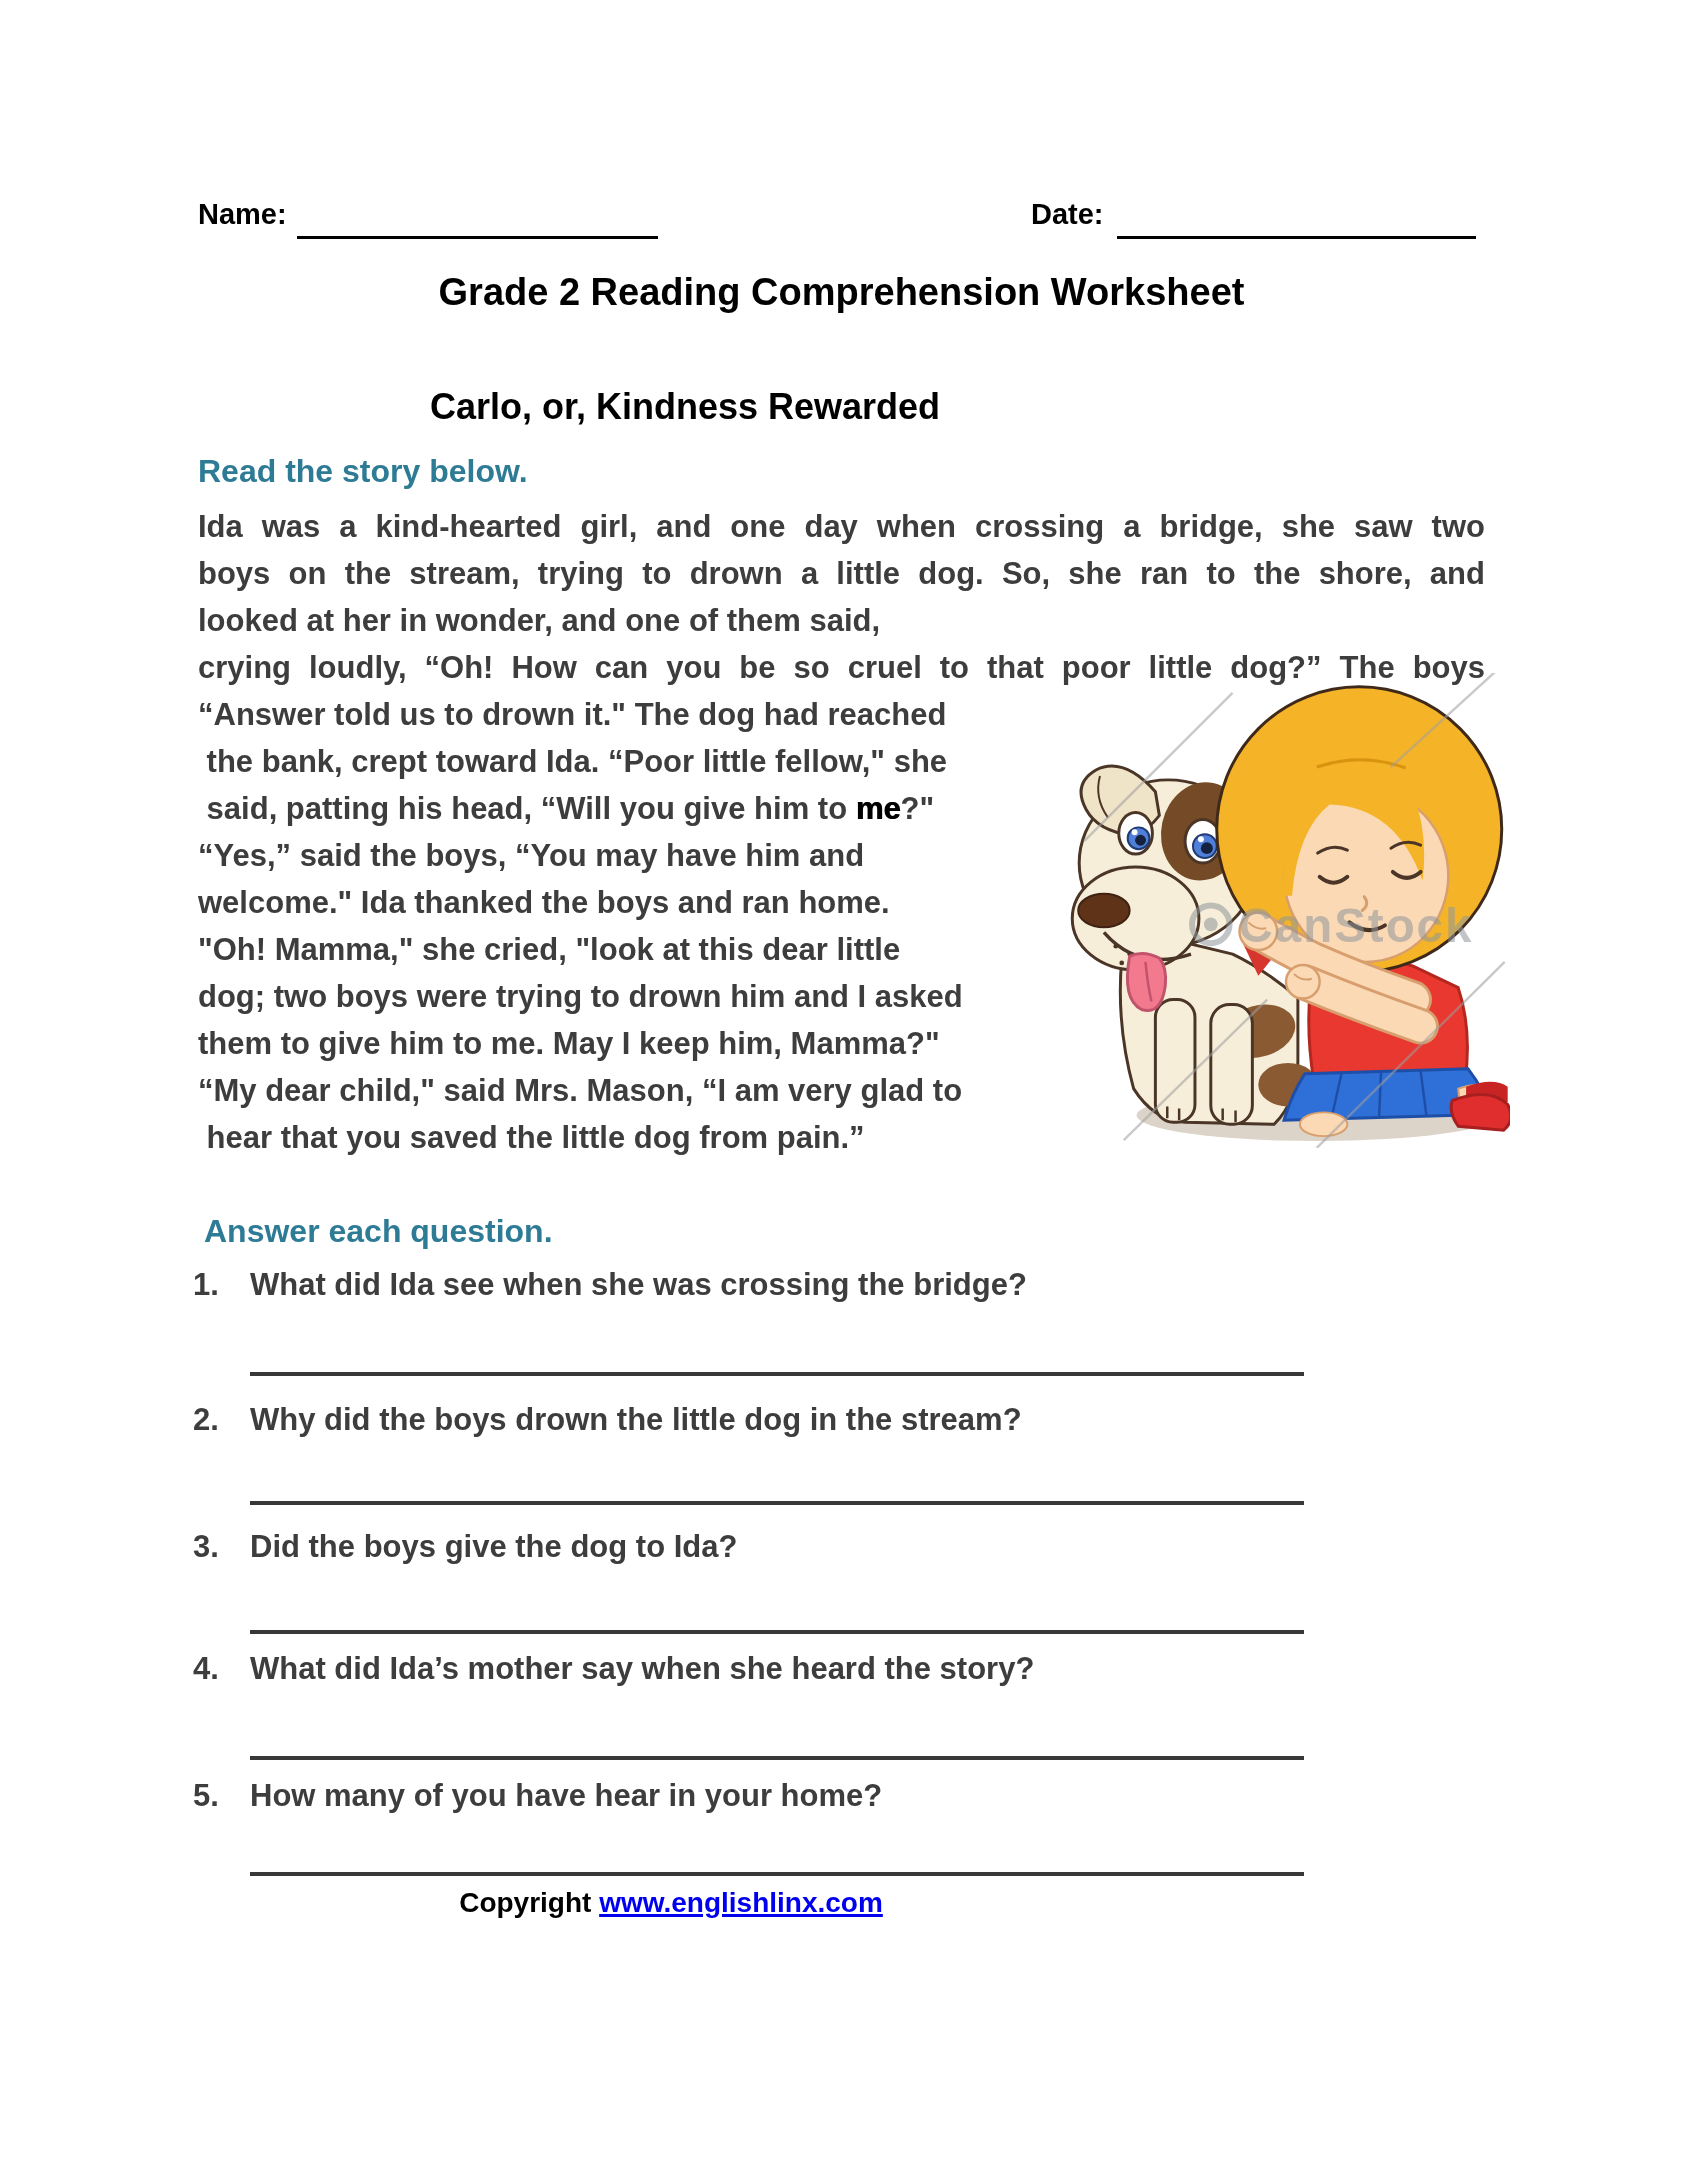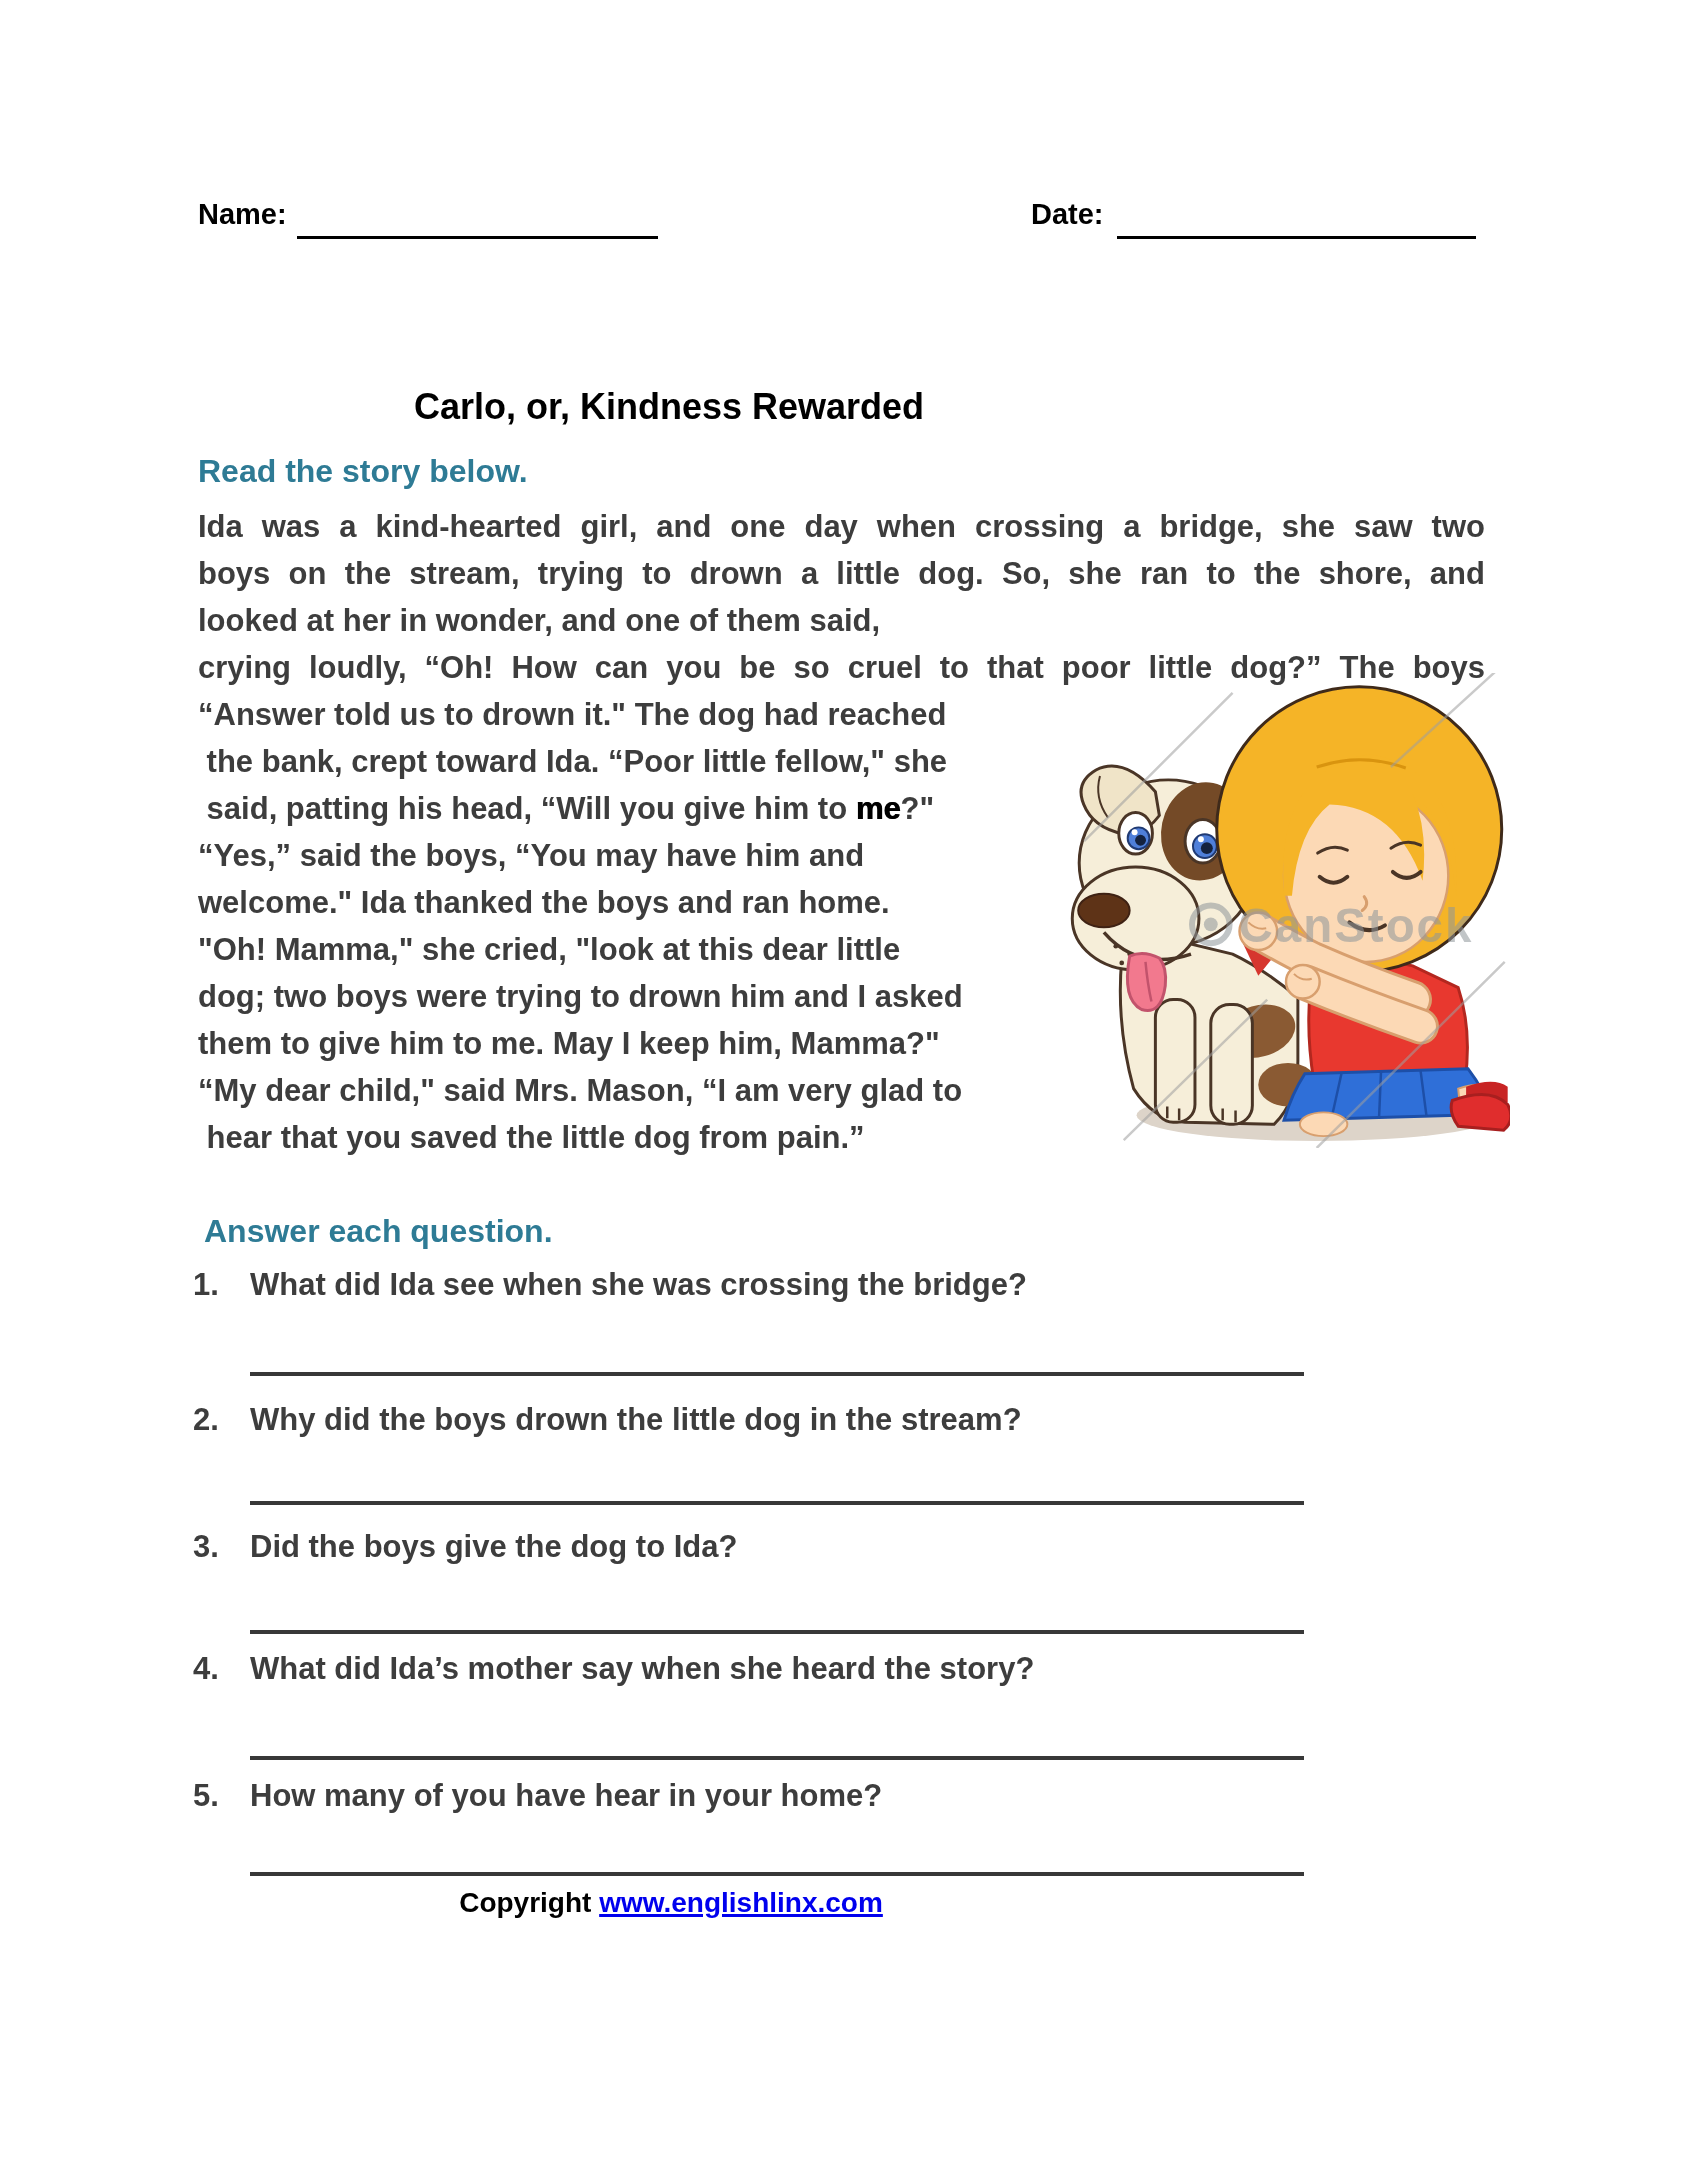--- a/index.html
+++ b/index.html
@@ -10,21 +10,21 @@
   }
   html,body{margin:0;padding:0;background:#ffffff;}
   .page{
     position:relative;width:1683px;height:2178px;background:#ffffff;
     font-family:"Liberation Sans","DejaVu Sans",sans-serif;overflow:hidden;
   }
   .abs{position:absolute;}
   .lbl{font-size:29px;font-weight:bold;color:#000;}
   .write-line{height:0;border-top:3px solid #000;}
   .title{left:0;width:1683px;text-align:center;font-size:38px;font-weight:bold;color:#000;}
-  .subtitle{left:0;width:1338px;text-align:center;font-size:36px;font-weight:bold;color:#000;}
+  .subtitle{left:16px;width:1338px;text-align:center;font-size:36px;font-weight:bold;color:#000;}
   .section-head{font-size:32px;font-weight:bold;color:var(--accent);}
   .story{left:198px;top:503px;width:1287px;}
   .sline{font-size:31px;line-height:47px;font-weight:bold;color:var(--ink);white-space:nowrap;}
   .sline.just{white-space:normal;text-align:justify;text-align-last:justify;}
   .xb{color:#000;text-shadow:0.7px 0 0 #000;}
   .q{left:193px;width:1297px;display:flex;font-size:31px;font-weight:bold;color:var(--ink);line-height:40px;}
   .q .num{width:57px;flex:0 0 57px;}
   .ans{left:250px;width:1054px;height:0;border-top:4px solid var(--line);}
   .footer{left:0;width:1342px;text-align:center;font-size:28px;font-weight:bold;color:#000;}
   .footer a{color:var(--link);text-decoration:underline;text-decoration-thickness:3px;cursor:pointer;}
@@ -33,20 +33,21 @@
 </head>
 <body>
 
 <div class="page">
 
   <span class="abs lbl" style="left:198px;top:198px;">Name:</span>
   <div class="abs write-line" style="left:297px;top:236px;width:361px;"></div>
   <span class="abs lbl" style="left:1031px;top:198px;">Date:</span>
   <div class="abs write-line" style="left:1117px;top:236px;width:359px;"></div>
 
+  <div class="abs title" style="top:271px;">Grade 2 Reading Comprehension Worksheet</div>
   <div class="abs subtitle" style="top:386px;">Carlo, or, Kindness Rewarded</div>
 
   <div class="abs section-head" style="left:198px;top:453px;">Read the story below.</div>
 
   <div class="abs story">
     <div class="sline just">Ida was a kind-hearted girl, and one day when crossing a bridge, she saw two</div>
     <div class="sline just">boys on the stream, trying to drown a little dog. So, she ran to the shore, and</div>
     <div class="sline">looked at her in wonder, and one of them said,</div>
     <div class="sline just">crying loudly, “Oh! How can you be so cruel to that poor little dog?” The boys</div>
     <div class="sline">“Answer told us to drown it." The dog had reached</div>

